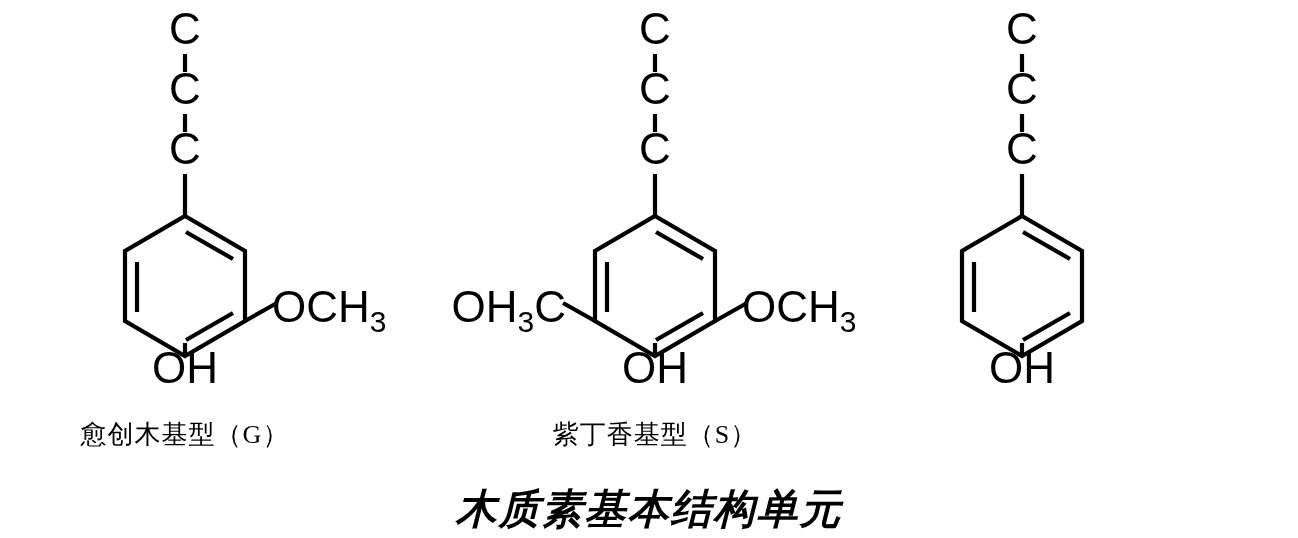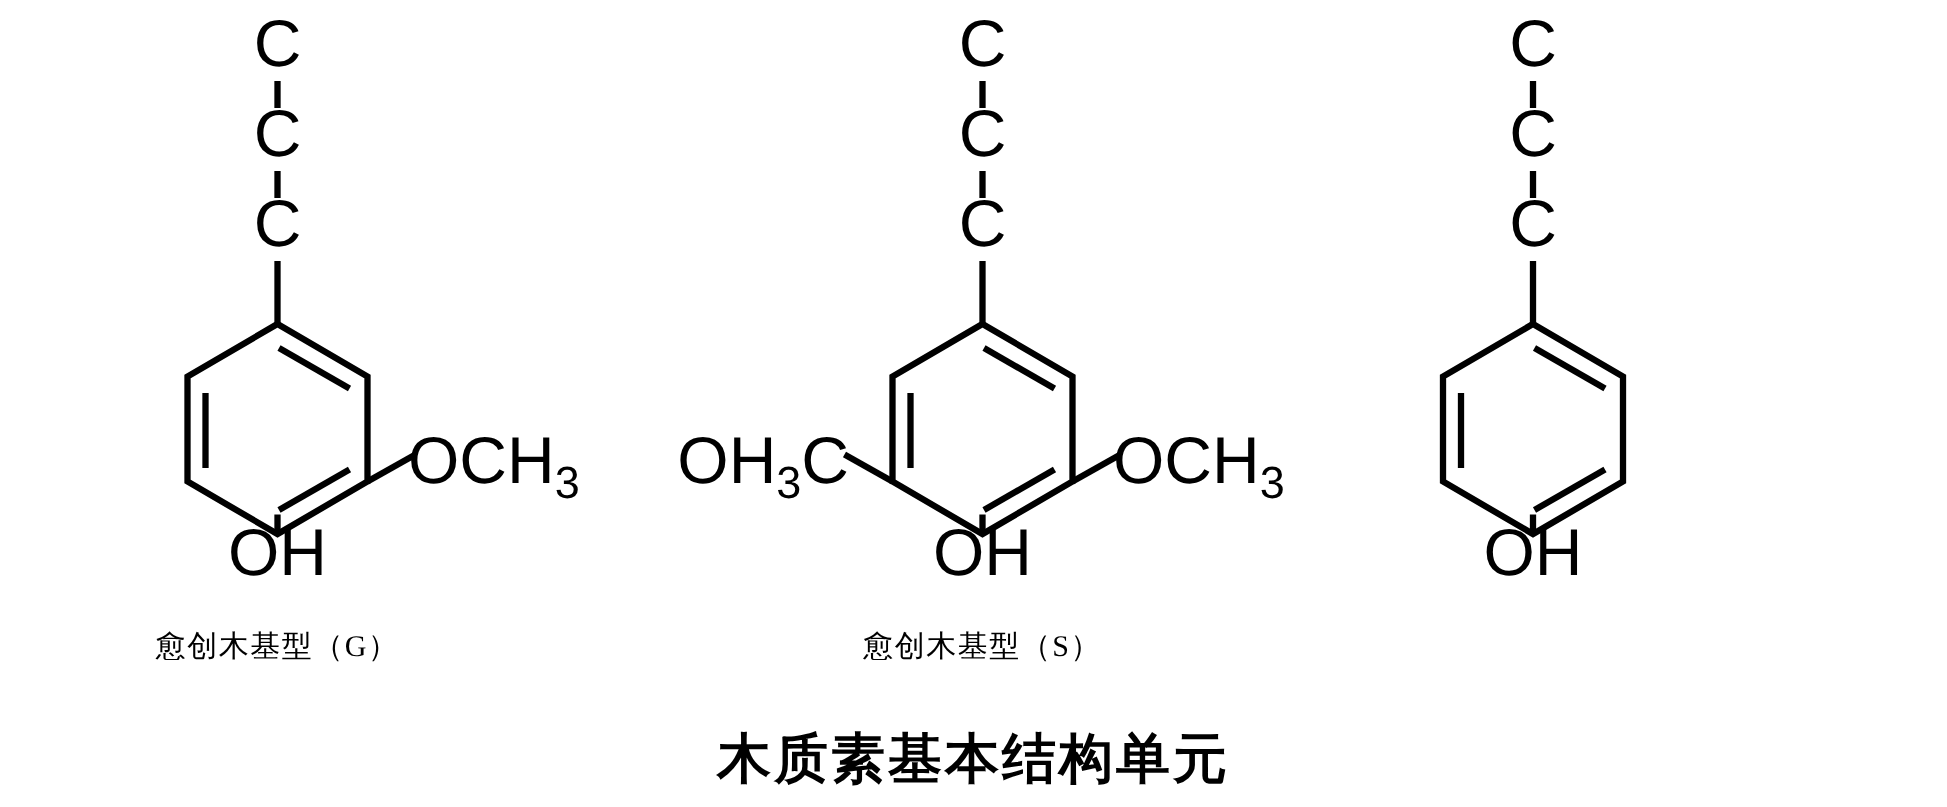--- a/index.html
+++ b/index.html
@@ -49,36 +49,37 @@
     font-size: 44px;
     fill: #000000;
     dominant-baseline: alphabetic;
   }
   text.atom tspan.sub {
     font-size: 30px;
   }
   .caption {
     position: absolute;
     font-family: "Liberation Serif", "DejaVu Serif", serif;
-    font-size: 20px;
+    font-size: 26px;
     letter-spacing: 1px;
     color: #000000;
     white-space: nowrap;
     text-align: center;
   }
   .title-main {
     position: absolute;
     font-family: "Liberation Sans", "DejaVu Sans", sans-serif;
     font-weight: bold;
-    font-size: 36px;
+    font-size: 41px;
     letter-spacing: 2px;
     color: #000000;
     white-space: nowrap;
     width: 100%;
     text-align: center;
+    font-style: italic;
   }
 </style>
 </head>
 <body>
 
 <div id="figure">
 
   <svg class="struct" viewBox="0 0 1298 538">
 
     <g>
@@ -177,18 +178,18 @@
       <line class="bond" x1="1022" y1="356" x2="1022" y2="343"></line>
       <text class="atom" x="1022" y="383" text-anchor="middle">
         <tspan>OH</tspan>
       </text>
     </g>
 
   </svg>
 
   <div class="caption" style="left:60px; top:417px; width:250px;">愈创木基型（G）</div>
 
-  <div class="caption" style="left:530px; top:417px; width:250px;">愈创木基型（S）</div>
+  <div class="caption" style="left:530px; top:417px; width:250px;">紫丁香基型（S）</div>
 
 
   <div class="title-main" style="top:482px; left:0;">木质素基本结构单元</div>
 
 </div>
 
 </body></html>

